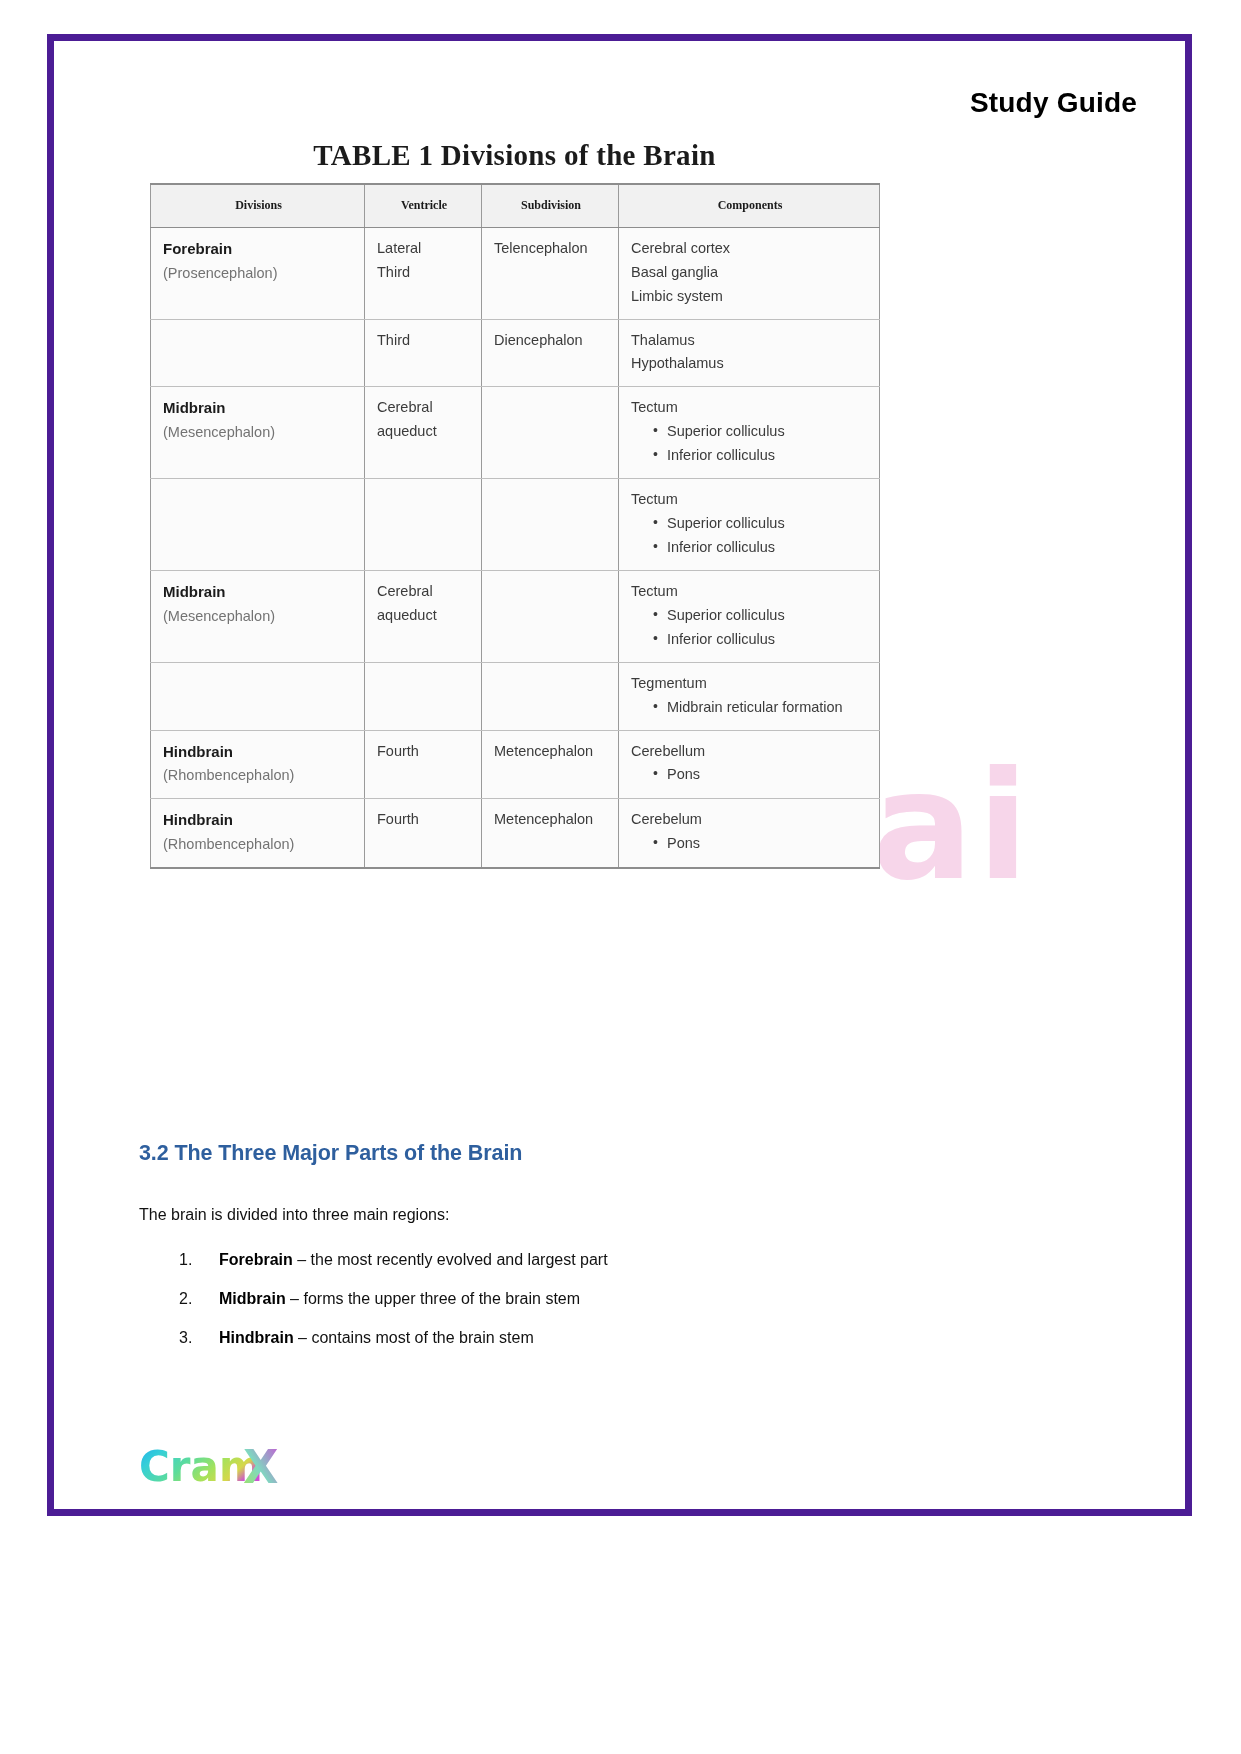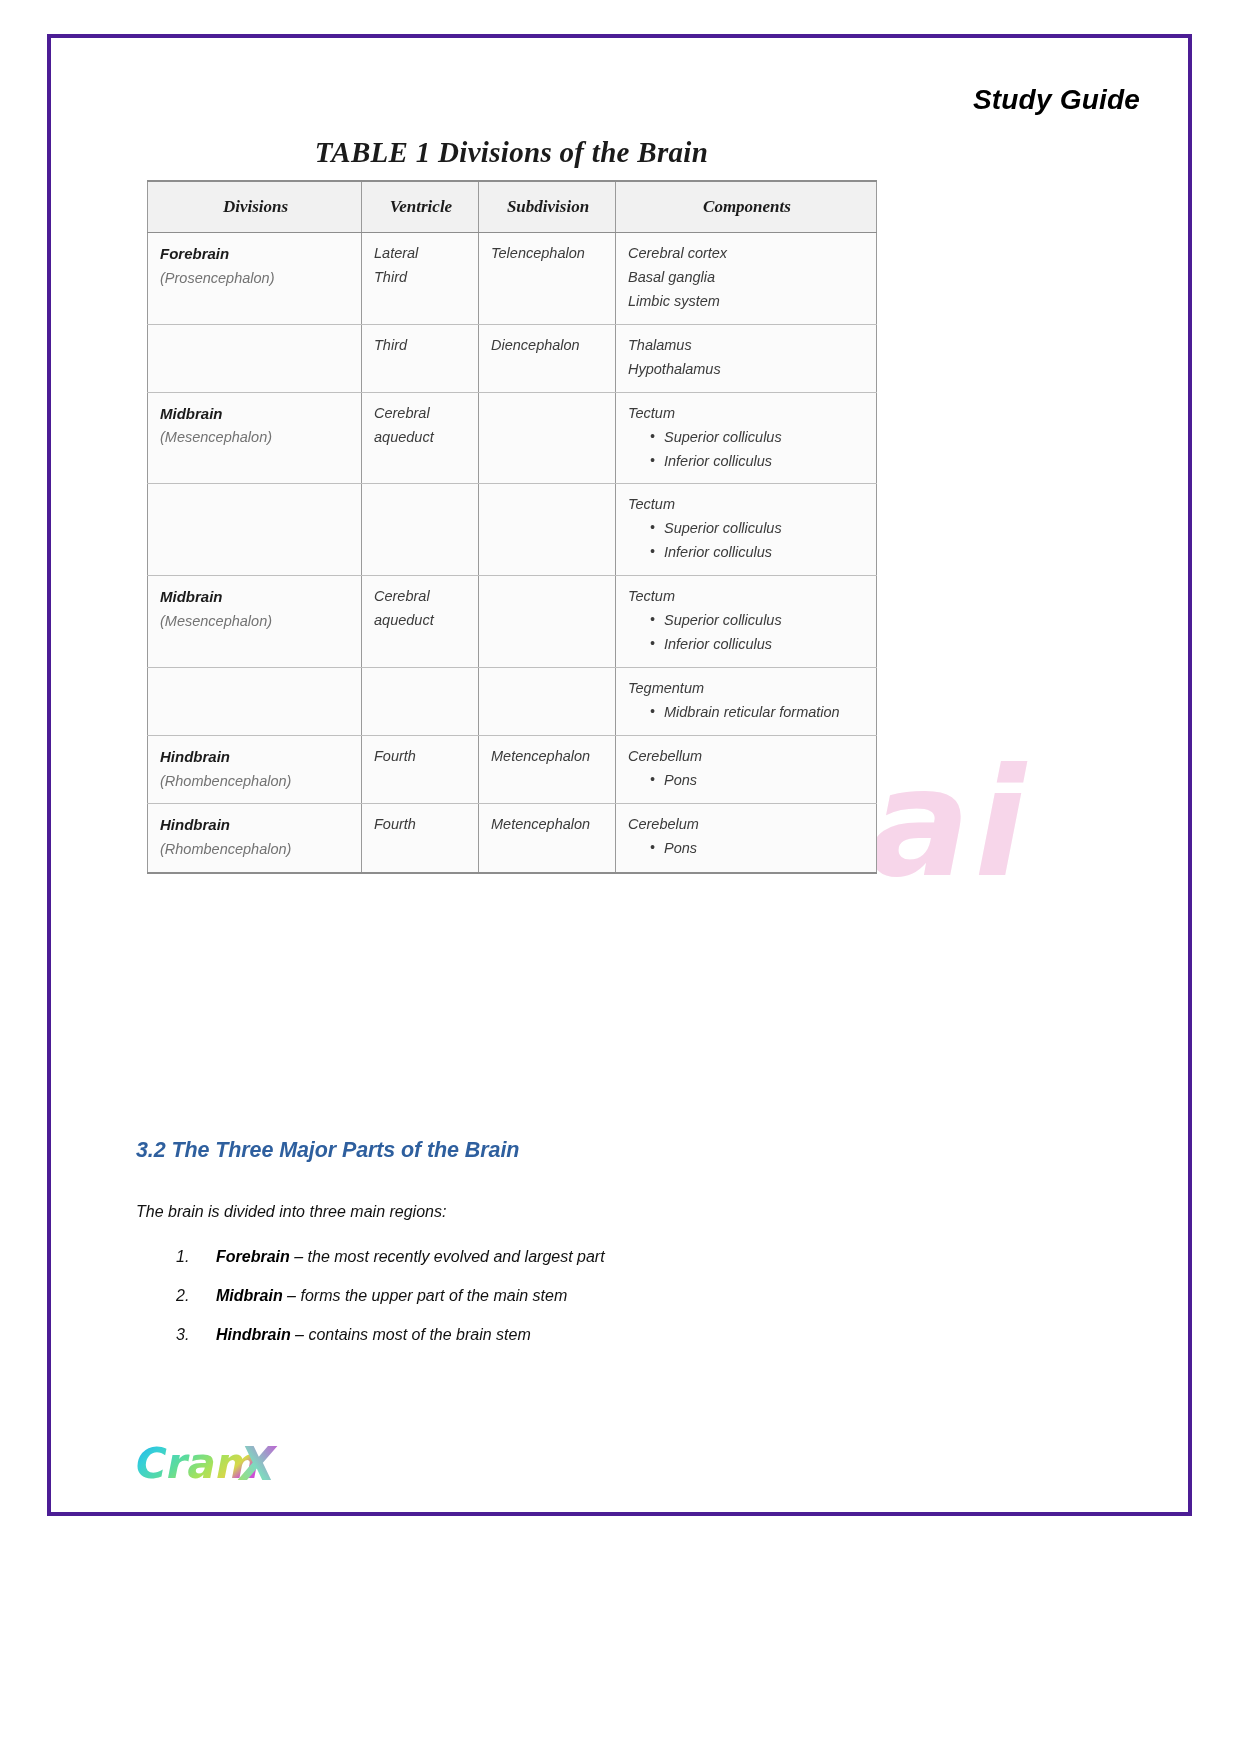--- a/index.html
+++ b/index.html
@@ -14,24 +14,23 @@
     font-family: "Liberation Sans", sans-serif;
     -webkit-font-smoothing: antialiased;
   }
   .page {
     position: absolute;
     left: 47px;
     top: 34px;
     width: 1145px;
     height: 1482px;
     background: #ffffff;
-    border: 4px solid #4c1d95;
+    border: 7px solid #4c1d95;
     box-sizing: border-box;
     overflow: hidden;
-    font-style: italic;
   }
 
   
   .page-header {
     position: absolute;
     right: 48px;
     top: 46px;
     font-size: 28px;
     font-weight: bold;
     color: #000000;
@@ -92,21 +91,21 @@
     padding: 9px 10px 10px 12px;
     font-family: "Liberation Sans", sans-serif;
     font-size: 14.5px;
     color: #3b3b3b;
     line-height: 1.65;
     background: #fbfbfb;
   }
   table.brain-table thead th {
     font-family: "Liberation Serif", serif;
     font-weight: bold;
-    font-size: 17px;
+    font-size: 12px;
     color: #1b1b1b;
     background: #f1f1f1;
     border-top: 2px solid #8d8d8d;
     border-bottom: 1px solid #8d8d8d;
     padding-top: 11px;
     padding-bottom: 11px;
   }
   table.brain-table tr.major td {
     border-top: 1px solid #8d8d8d;
   }
@@ -362,21 +361,21 @@
         </tbody>
     </table>
   </div>
 
   <div class="section-heading">3.2 The Three Major Parts of the Brain</div>
 
   <div class="body-intro">The brain is divided into three main regions:</div>
 
   <ol class="regions">
       <li><b>Forebrain</b><span> – the most recently evolved and largest part</span></li>
-      <li><b>Midbrain</b><span> – forms the upper part of the main stem</span></li>
+      <li><b>Midbrain</b><span> – forms the upper three of the brain stem</span></li>
       <li><b>Hindbrain</b><span> – contains most of the brain stem</span></li>
     </ol>
 
 
   <svg class="logo" width="200" height="48" viewBox="0 0 200 48">
     <defs>
       <linearGradient id="cramGrad" x1="0" y1="0" x2="1" y2="0.45">
         <stop offset="0%" stop-color="#1fa9ee"></stop>
         <stop offset="22%" stop-color="#35cfd8"></stop>
         <stop offset="48%" stop-color="#5ddc9b"></stop>

